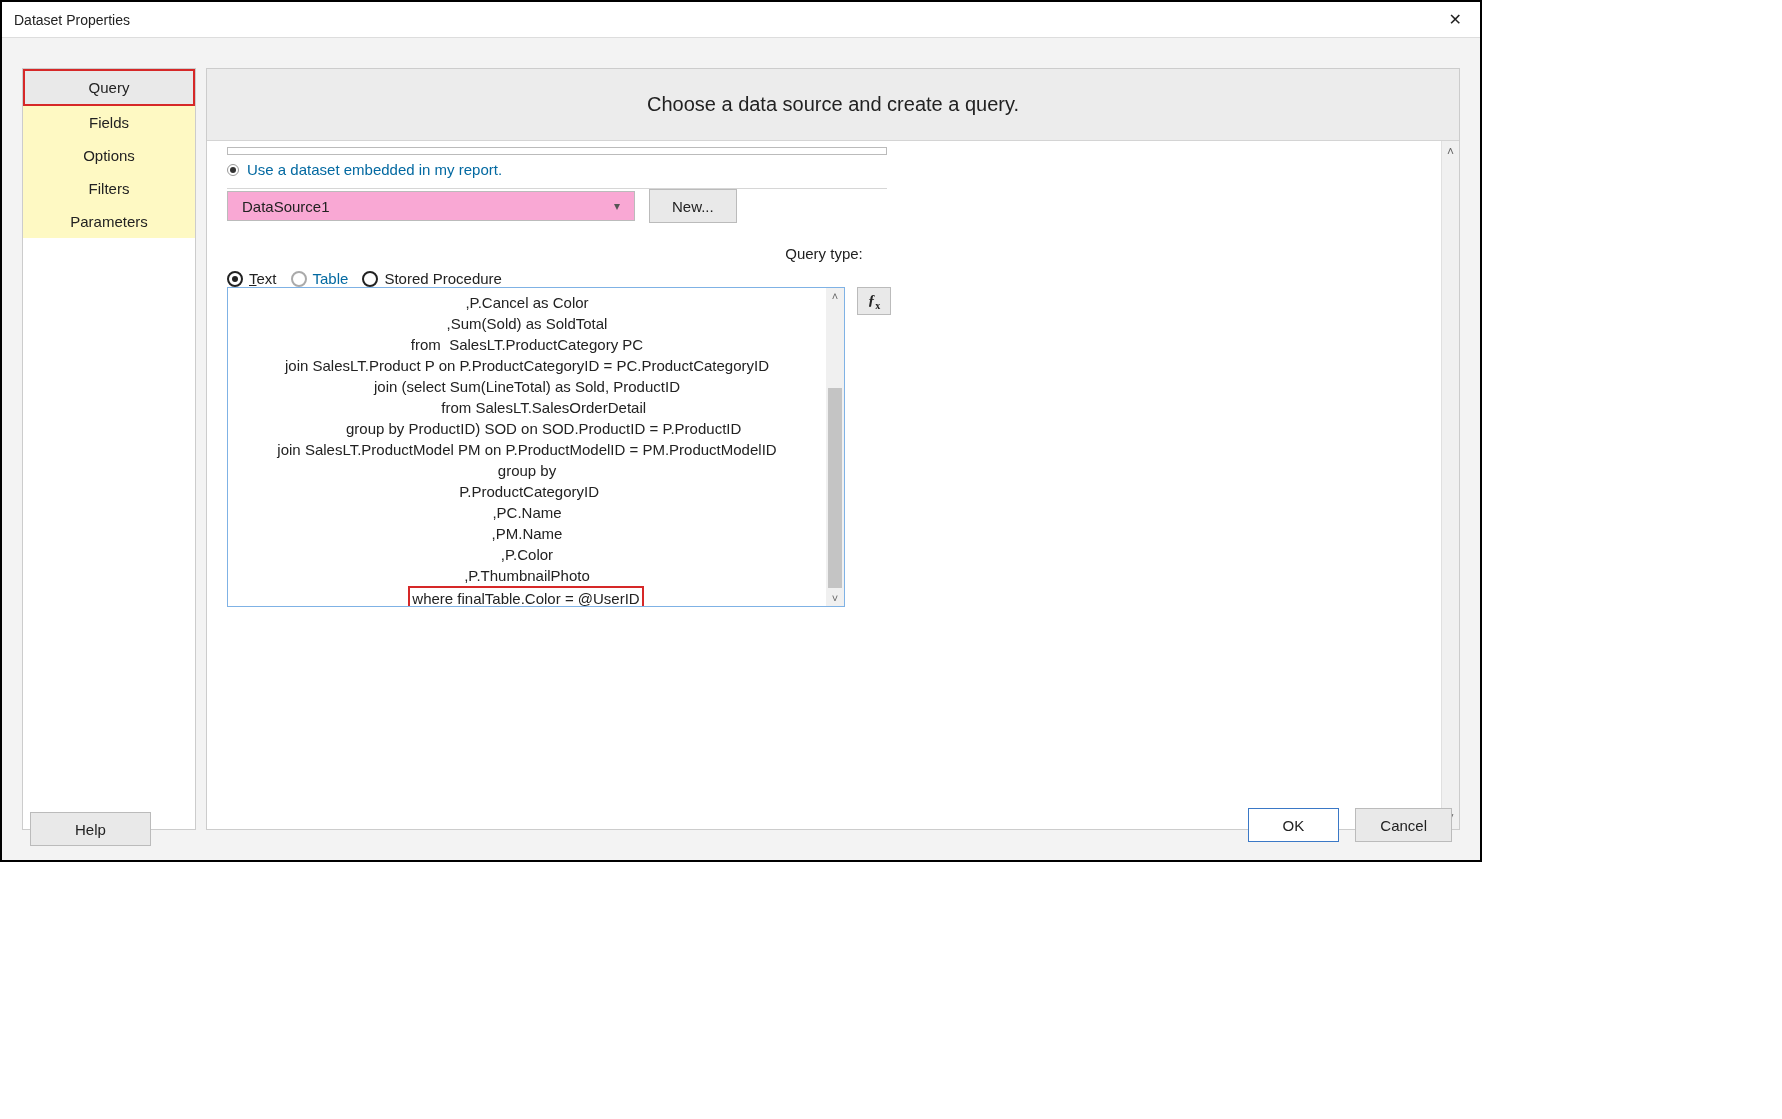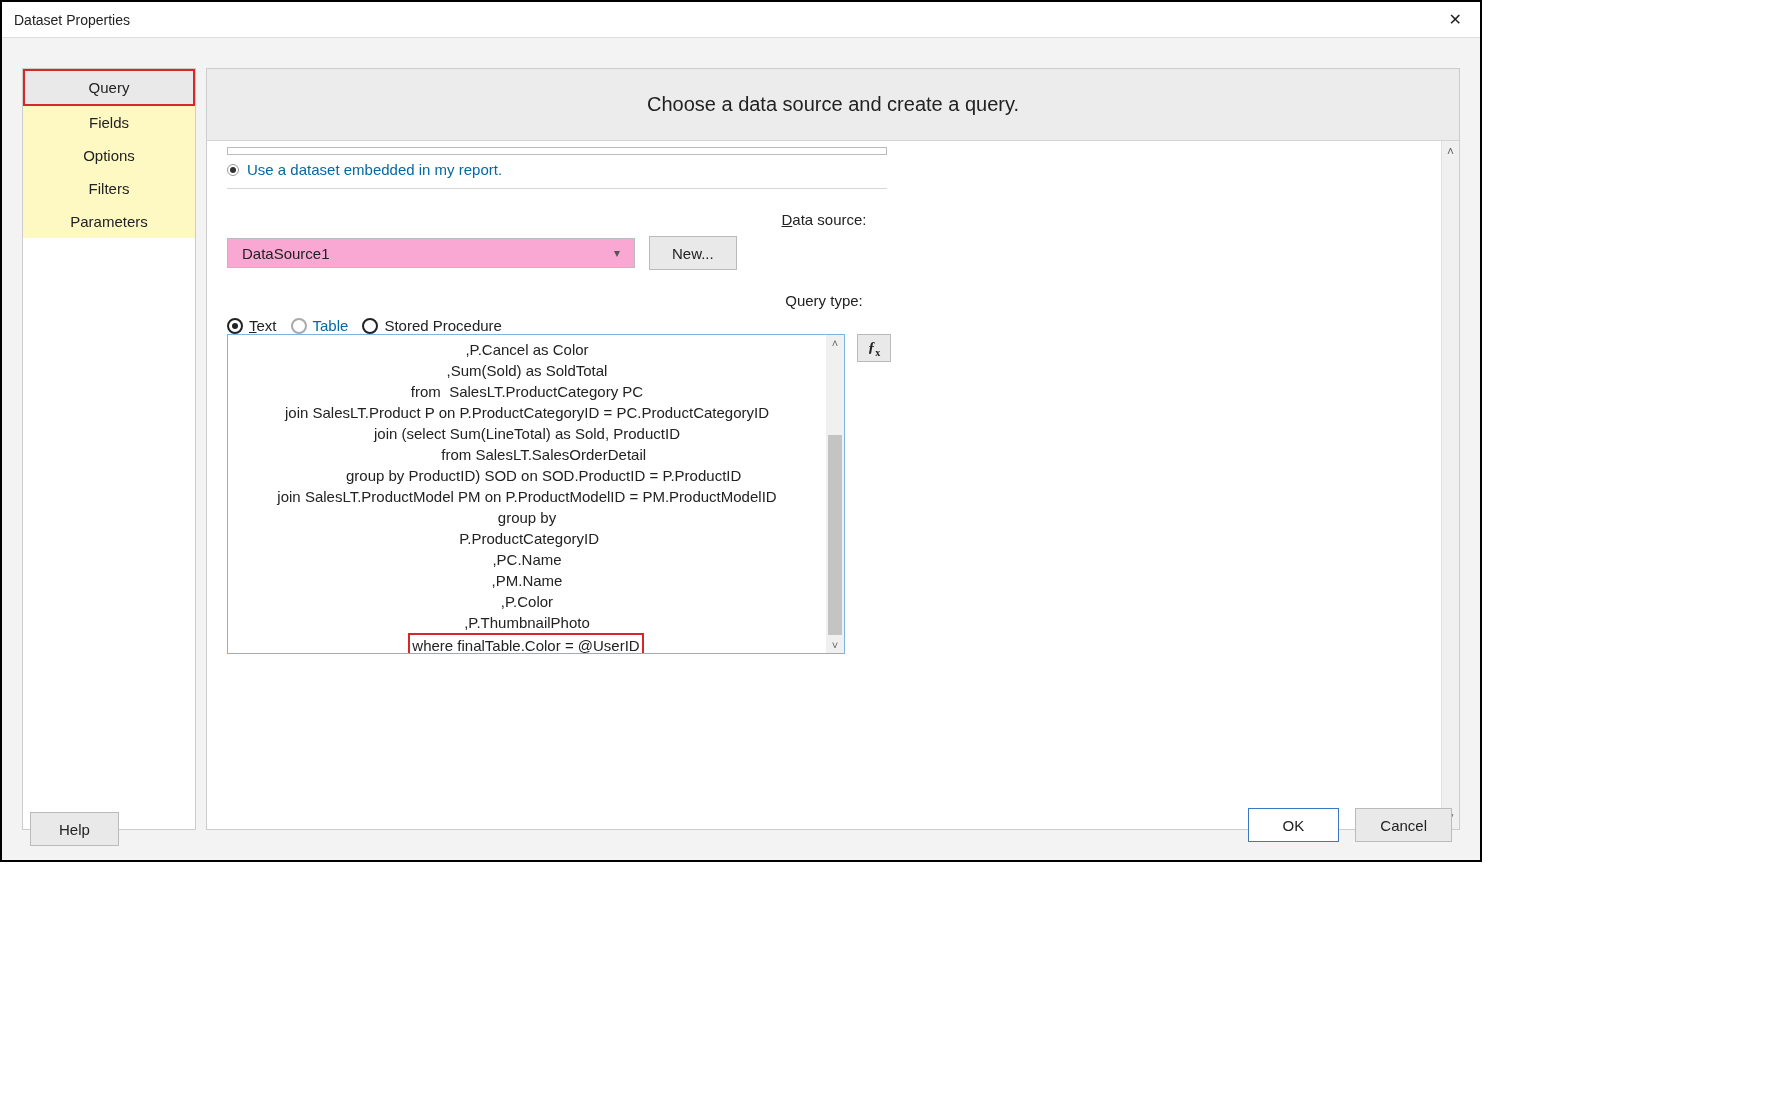--- a/index.html
+++ b/index.html
@@ -175,21 +175,21 @@
   .footer {
     position:absolute;
     left:0; right:0; bottom:14px;
     display:flex;
     align-items:center;
     padding: 0 28px;
   }
   .footer .spacer { flex:1; }
   .btn.ok { border:1px solid #3a78c6; background:#fff; padding:0 34px; }
   .btn.cancel { background:#e9e9e9; padding:0 24px; margin-left:16px; }
-  .btn.help { padding:0 28px;margin-top:8px; }
+  .btn.help { padding:0 44px;margin-top:8px; }
   .hr { border-bottom:1px solid #d6d6d6; width:660px; margin-top:10px; }
 </style>
 </head>
 <body>
 
 <div class="window">
   <div class="titlebar">
     <span class="titlebar-title">Dataset Properties</span>
     <span class="close-x">✕</span>
   </div>
@@ -221,23 +221,20 @@
         <div class="main-content">
 
           <div class="cut-field"></div>
 
           <div class="radio-row">
             <span class="radio-circle filled"></span>
             <span>Use a dataset embedded in my report.</span>
           </div>
           <div class="hr"></div>
 
-          <div class="section-label">
-            <span class="underline">D</span><span>ata source:</span>
-          </div>
           <div style="display:flex;align-items:center;gap:14px;">
             <div class="combo">
               <span>DataSource1</span>
               <span class="chev">▾</span>
             </div>
             <div class="btn">
               <span>New...</span>
             </div>
           </div>
 

